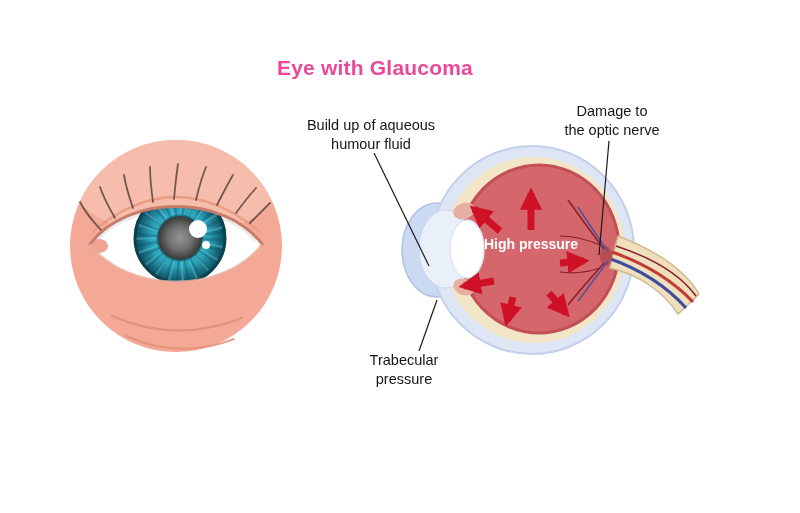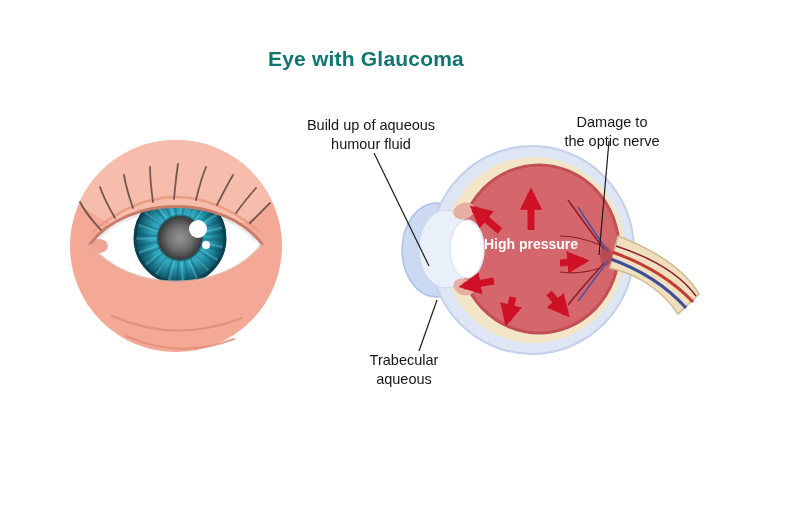--- a/index.html
+++ b/index.html
@@ -14,39 +14,39 @@
   .art {
     position: absolute;
     left: 0; top: 0;
     width: 800px; height: 513px;
   }
   .title {
     position: absolute;
     left: 363px;
     top: 44px;
     transform: translateX(-50%);
-    margin: 3px;
+    margin: 12px;
     font-size: 21px;
     font-weight: 700;
-    color: #0f766e;
+    color: #ec4899;
     white-space: nowrap;
     letter-spacing: 0.2px;
   }
   .label {
     position: absolute;
     transform: translateX(-50%);
     text-align: center;
     font-size: 14.5px;
     font-weight: 500;
     line-height: 1.28;
     color: #161616;
     white-space: pre-line;
   }
   .label-build { left: 371px; top: 116px; }
-  .label-damage { left: 612px; top: 102px; margin-top: 11px; }
+  .label-damage { left: 612px; top: 102px; }
   .label-trabecular { left: 404px; top: 351px; }
   .label-hp {
     left: 531px; top: 236px;
     font-size: 14px;
     font-weight: 700;
     color: #ffffff;
     white-space: nowrap;
   }
 </style>
 </head>
@@ -159,16 +159,16 @@
     </g>
   </svg>
 
   <h1 class="title">Eye with Glaucoma</h1>
 
   <div class="label label-build">Build up of aqueous
 humour fluid</div>
   <div class="label label-damage">Damage to
 the optic nerve</div>
   <div class="label label-trabecular">Trabecular
-aqueous</div>
+pressure</div>
   <div class="label label-hp">High pressure</div>
 
 </div>
 
 </body></html>

